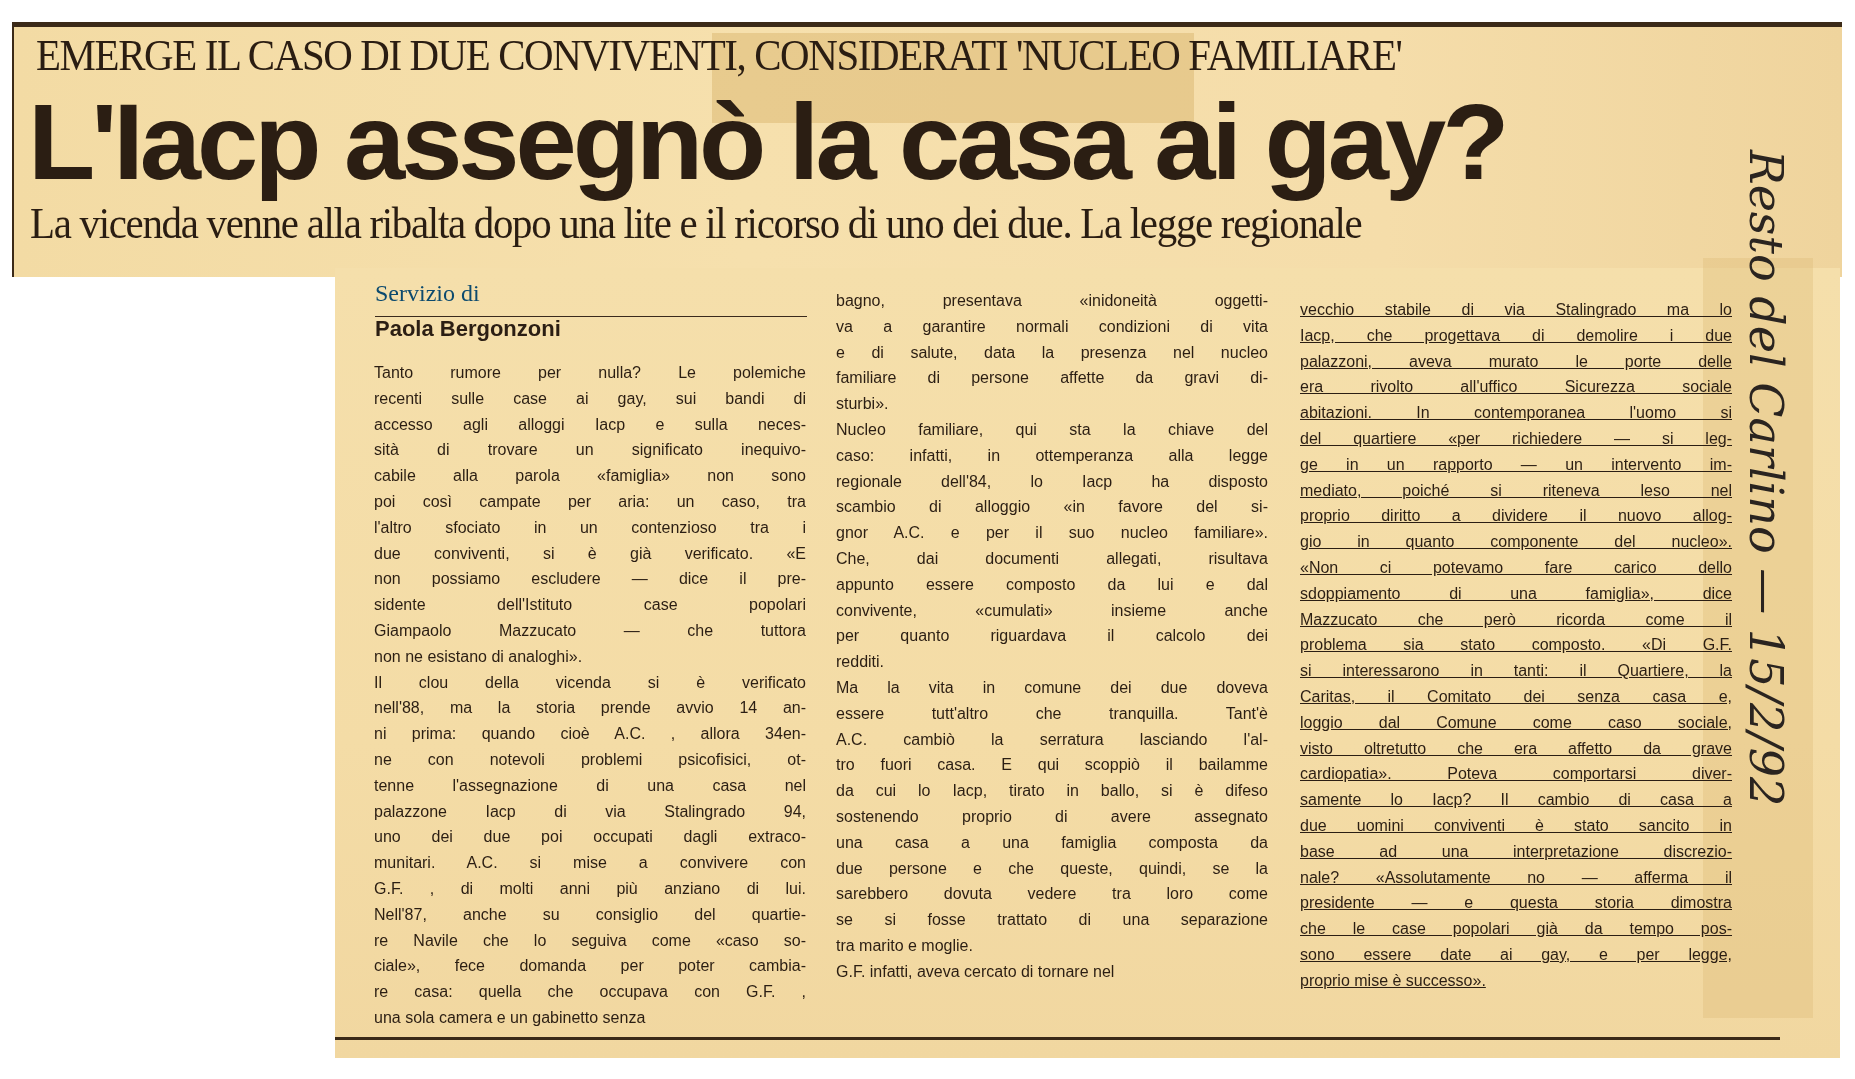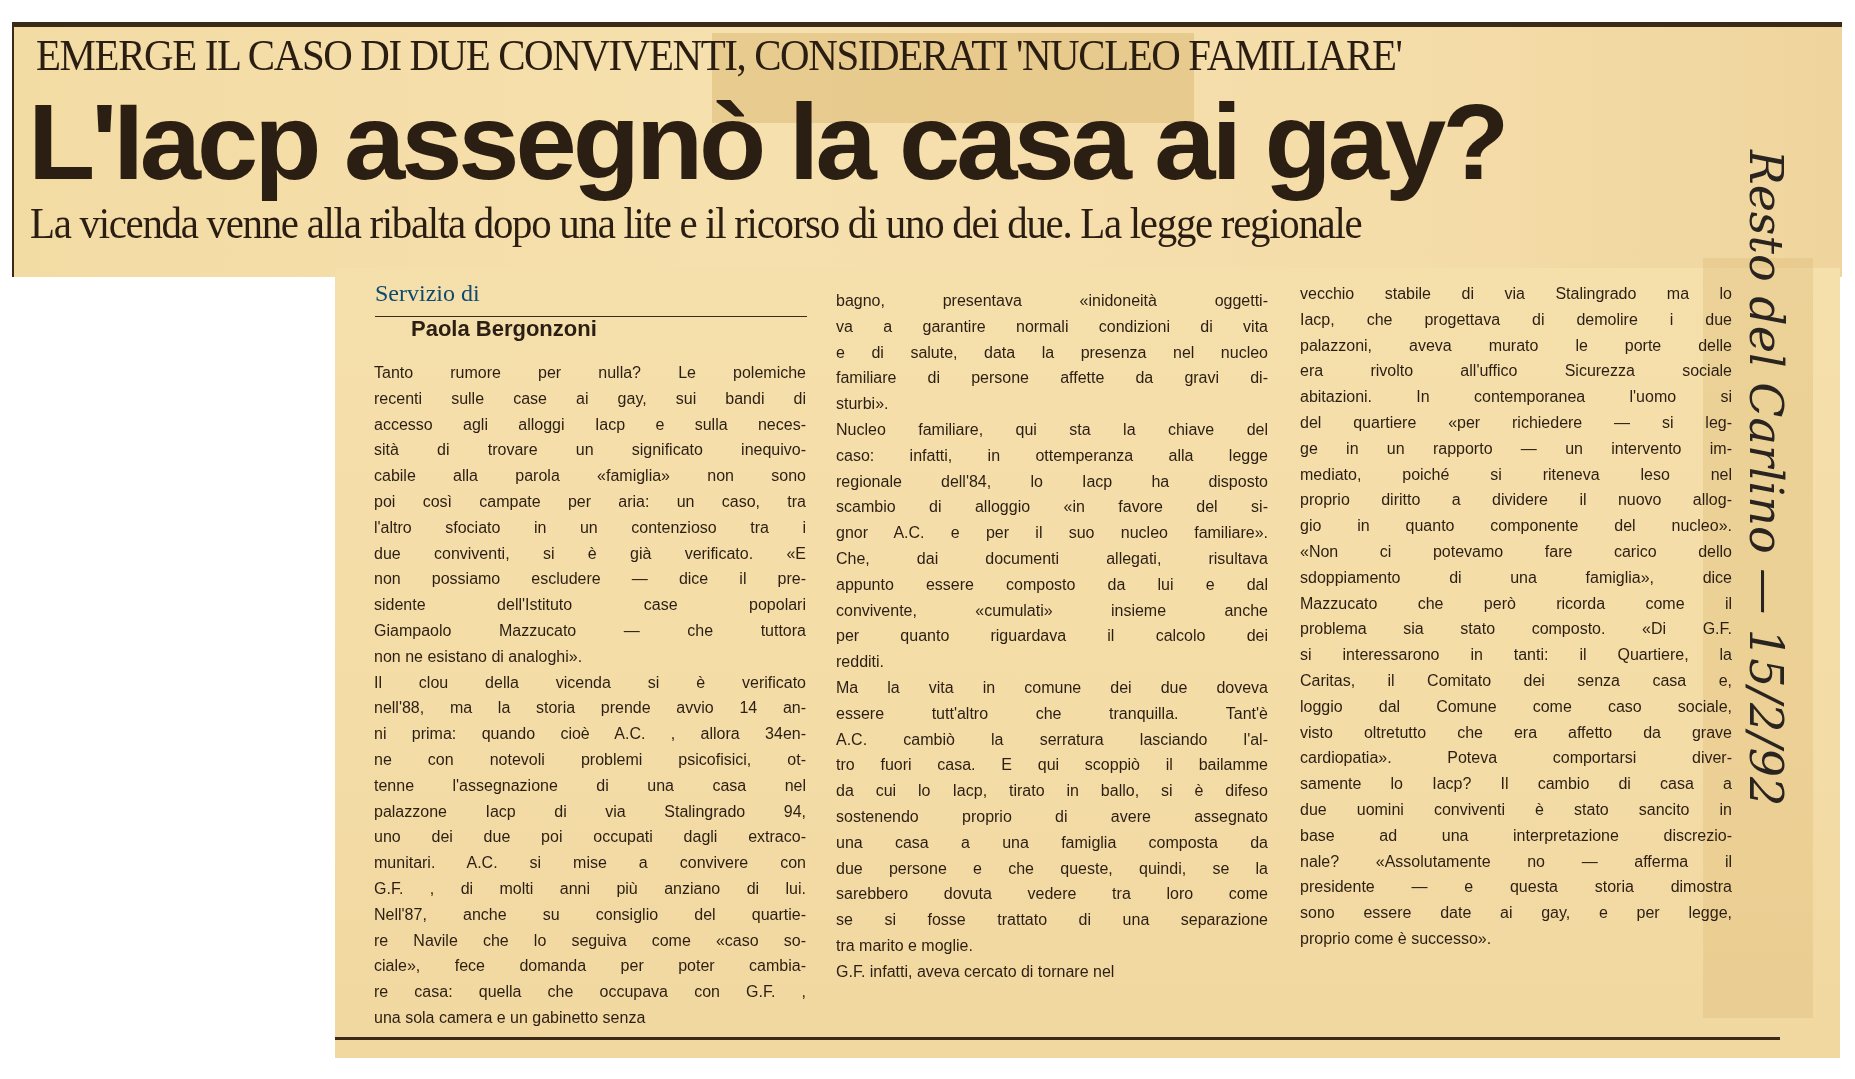--- a/index.html
+++ b/index.html
@@ -39,31 +39,31 @@
       font-family:"Liberation Serif", serif; font-size:44px; color:#2a1d12;
       letter-spacing:-1.4px; transform:scaleX(0.93); transform-origin:left top;
     }
     .byline-label {
       position:absolute; left:375px; top:280px;
       font-family:"Liberation Serif", serif; font-size:24px; color:#0c4a6e;
     }
     .byline-rule { position:absolute; left:375px; top:316px; width:432px; height:1px; background:#3a2a1c; }
     .byline-name {
       position:absolute; left:375px; top:316px;
-      font-family:"Liberation Sans", sans-serif; font-weight:bold; font-size:22px; color:#2b1e13;margin-left:36px;
+      font-family:"Liberation Sans", sans-serif; font-weight:bold; font-size:22px; color:#2b1e13;
     }
     .column {
       position:absolute; width:432px;
       font-family:"Liberation Sans", sans-serif; font-size:16px; line-height:25.8px; color:#2b1e13;
     }
     .column .line { display:block; text-align:justify; text-align-last:justify; white-space:nowrap; height:25.8px; overflow:hidden; }
     .column .line.last { text-align-last:left; }
     .col1 { left:374px; top:360px; }
     .col2 { left:836px; top:288px; }
-    .col3 { left:1300px; top:281px; }
+    .col3 { left:1300px; top:297px;text-decoration:underline; }
     .handwriting {
       position:absolute; left:1745px; top:150px; width:60px; height:720px;
     }
     .handwriting span {
       position:absolute; left:0; top:0; white-space:nowrap;
       font-family:"DejaVu Serif", serif; font-style:italic; font-size:46px; color:#2a2420;
       transform-origin:left top; transform:translate(48px,0) rotate(90deg);
     }
   </style>
 </head>
@@ -160,19 +160,20 @@
     <span class="line">si interessarono in tanti: il Quartiere, la</span>
     <span class="line">Caritas, il Comitato dei senza casa e,</span>
     <span class="line">loggio dal Comune come caso sociale,</span>
     <span class="line">visto oltretutto che era affetto da grave</span>
     <span class="line">cardiopatia». Poteva comportarsi diver-</span>
     <span class="line">samente lo Iacp? Il cambio di casa a</span>
     <span class="line">due uomini conviventi è stato sancito in</span>
     <span class="line">base ad una interpretazione discrezio-</span>
     <span class="line">nale? «Assolutamente no — afferma il</span>
     <span class="line">presidente — e questa storia dimostra</span>
+    <span class="line">che le case popolari già da tempo pos-</span>
     <span class="line">sono essere date ai gay, e per legge,</span>
-    <span class="line last">proprio come è successo».</span>
+    <span class="line last">proprio mise è successo».</span>
   </div>
 
 <div class="handwriting">
   <span>Resto del Carlino — 15/2/92</span>
 </div>
 
 </body></html>

